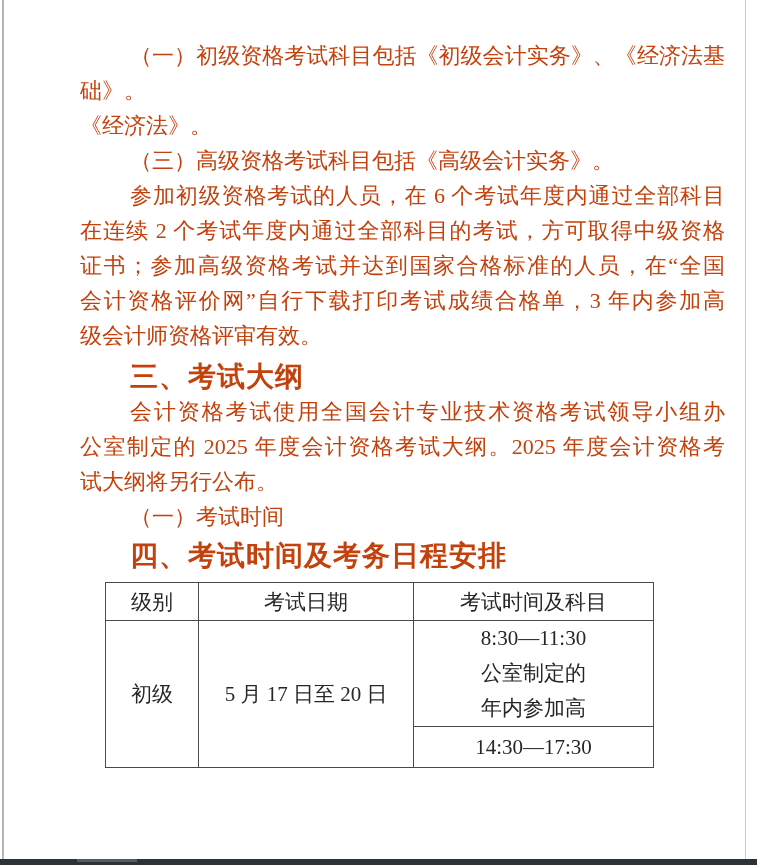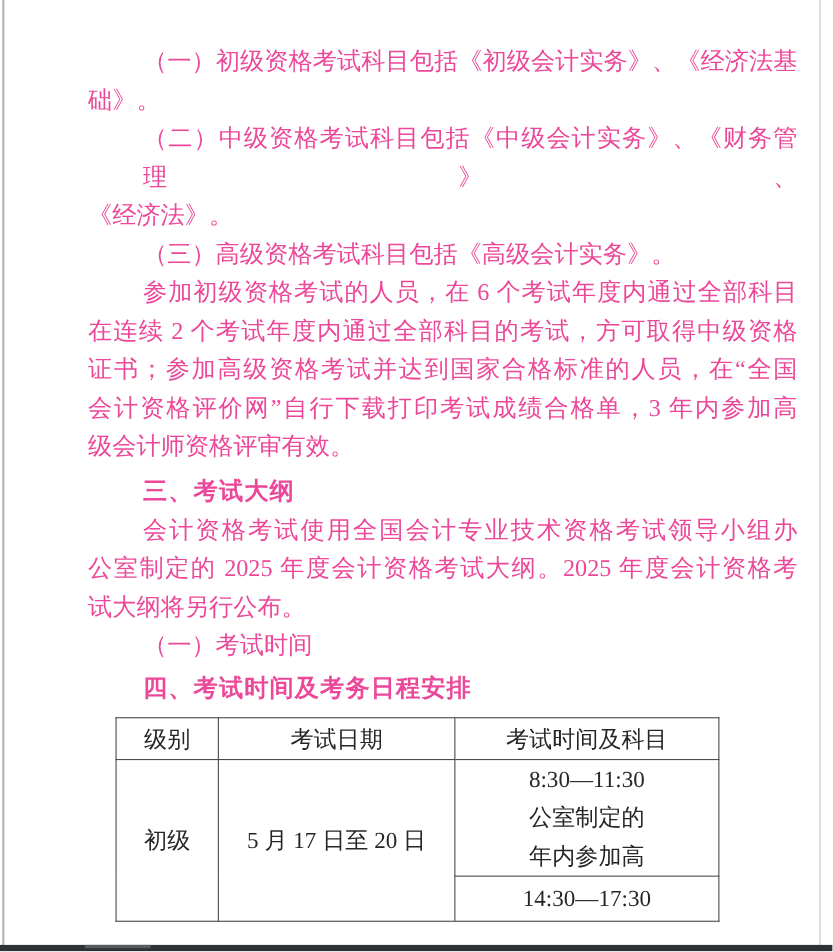--- a/index.html
+++ b/index.html
@@ -44,34 +44,34 @@
   
   .content {
     position: absolute;
     left: 80px; top: 38px;
     width: 645px;
   }
   .line {
     font-size: 22px;
     line-height: 35px;
     white-space: nowrap;
-    color: #ec4899;
+    color: #c2410c;
   }
   .line.fill {
     white-space: normal;
     text-align: justify;
     text-align-last: justify;
   }
   .line.indent {
     padding-left: 50px;
   }
   .line.heading {
     font-family: Liberation Sans, sans-serif;
     font-weight: bold;
-    font-size: 22px;
+    font-size: 28px;
     letter-spacing: 1px;
   }
   .heading-three { margin-top: 6px; }
   .heading-four  { margin-top: 4px; }
   
   .exam-table {
     border-collapse: collapse;
     table-layout: fixed;
     width: 548px;
     margin: 9px 0 0 25px;
@@ -96,21 +96,20 @@
 <body>
 
 <div class="page">
 
   <div class="edge-left"></div>
   <div class="edge-right"></div>
 
   <div class="content">
     <div class="line fill indent">（一）初级资格考试科目包括《初级会计实务》、《经济法基</div>
     <div class="line">础》。</div>
-    <div class="line fill indent">（二）中级资格考试科目包括《中级会计实务》、《财务管理》、</div>
     <div class="line">《经济法》。</div>
     <div class="line indent">（三）高级资格考试科目包括《高级会计实务》。</div>
     <div class="line fill indent">参加初级资格考试的人员，在 6 个考试年度内通过全部科目</div>
     <div class="line fill">在连续 2 个考试年度内通过全部科目的考试，方可取得中级资格</div>
     <div class="line fill">证书；参加高级资格考试并达到国家合格标准的人员，在“全国</div>
     <div class="line fill">会计资格评价网”自行下载打印考试成绩合格单，3 年内参加高</div>
     <div class="line">级会计师资格评审有效。</div>
     <div class="line indent heading heading-three">三、考试大纲</div>
     <div class="line fill indent">会计资格考试使用全国会计专业技术资格考试领导小组办</div>
     <div class="line fill">公室制定的 2025 年度会计资格考试大纲。2025 年度会计资格考</div>

